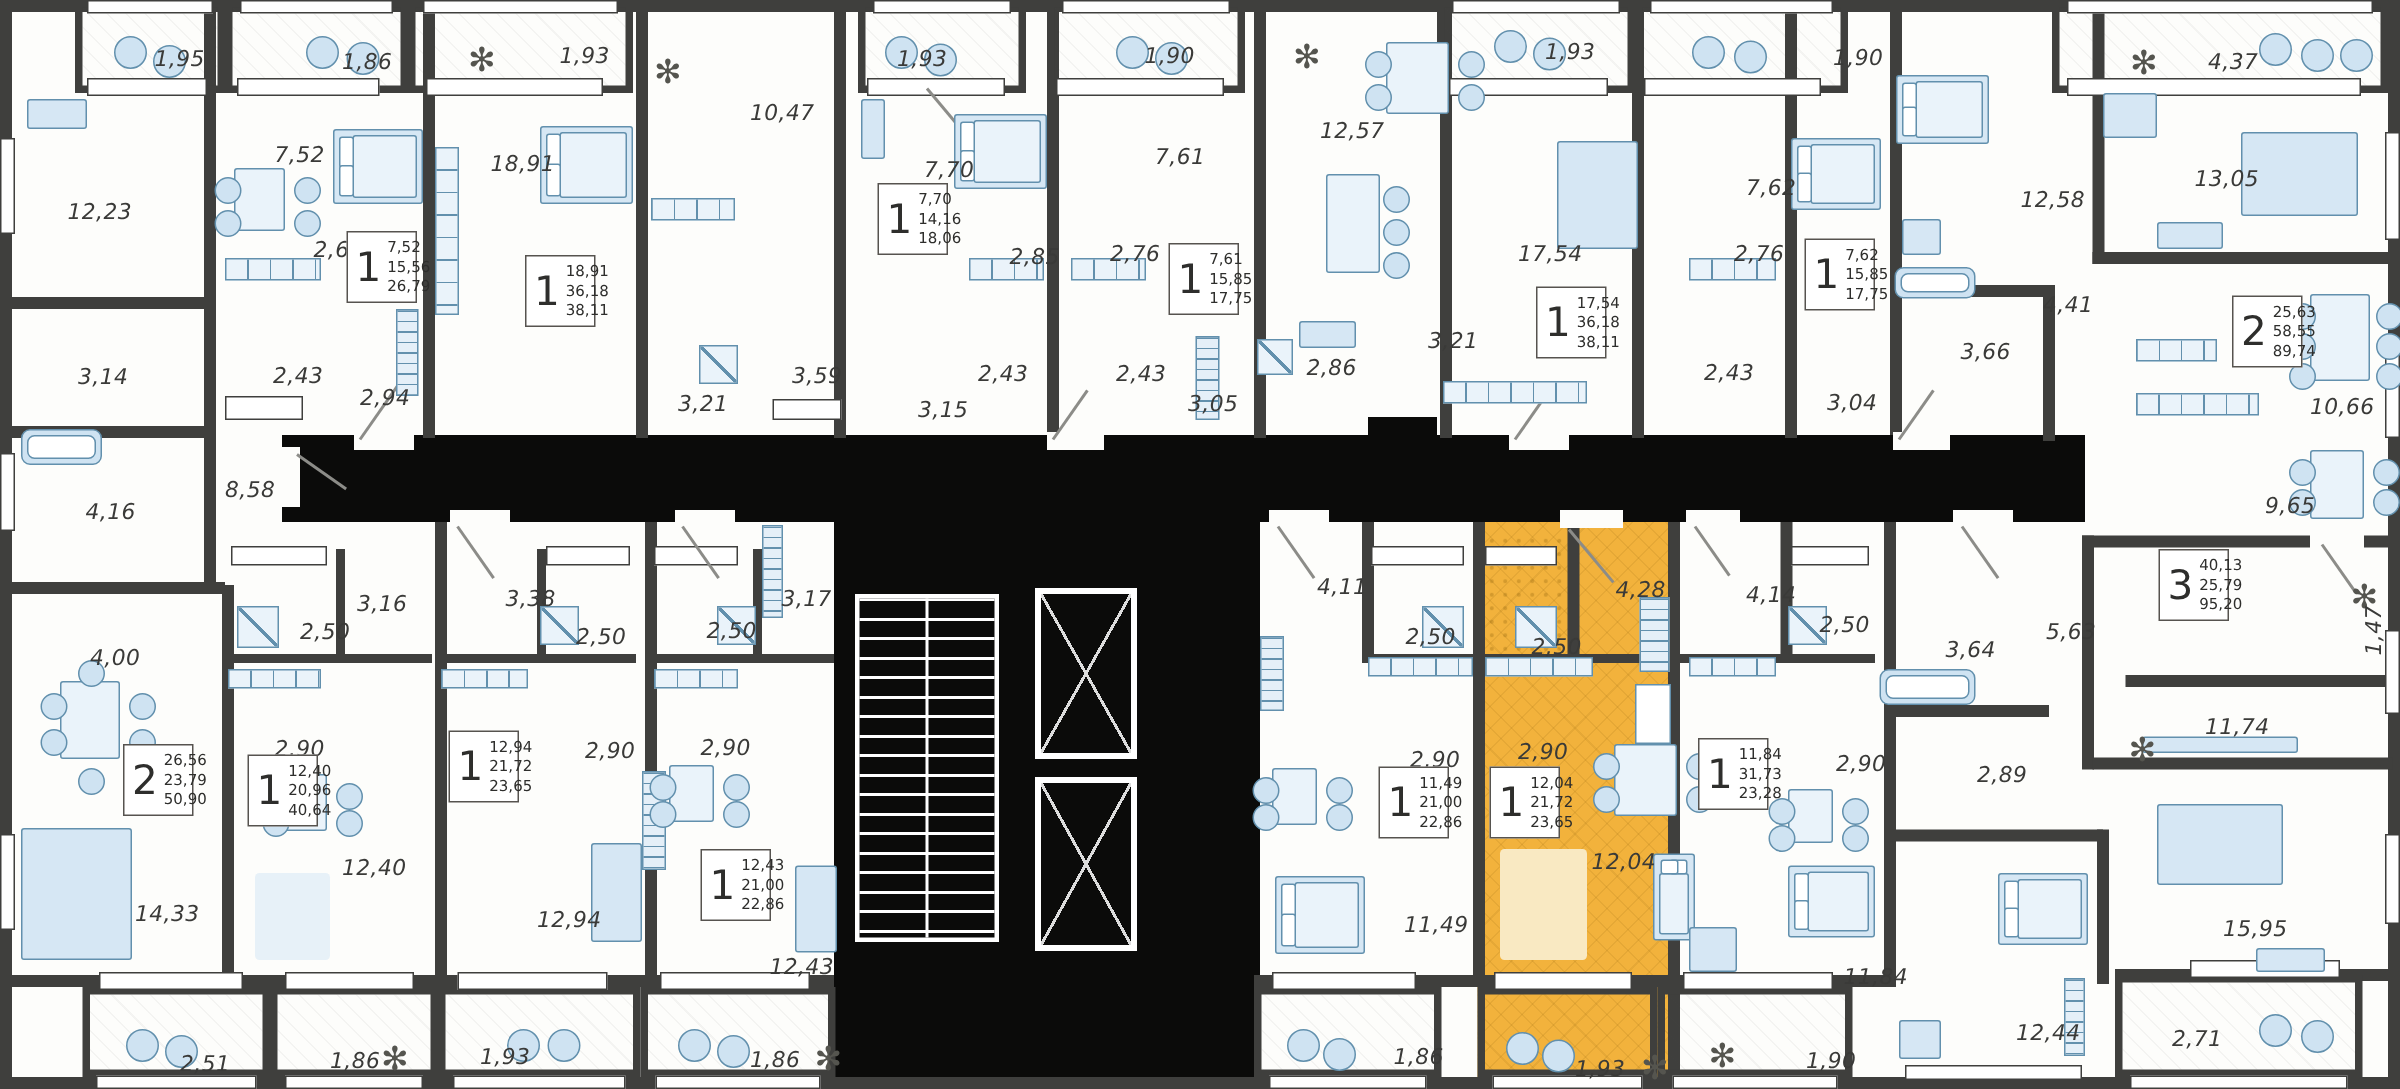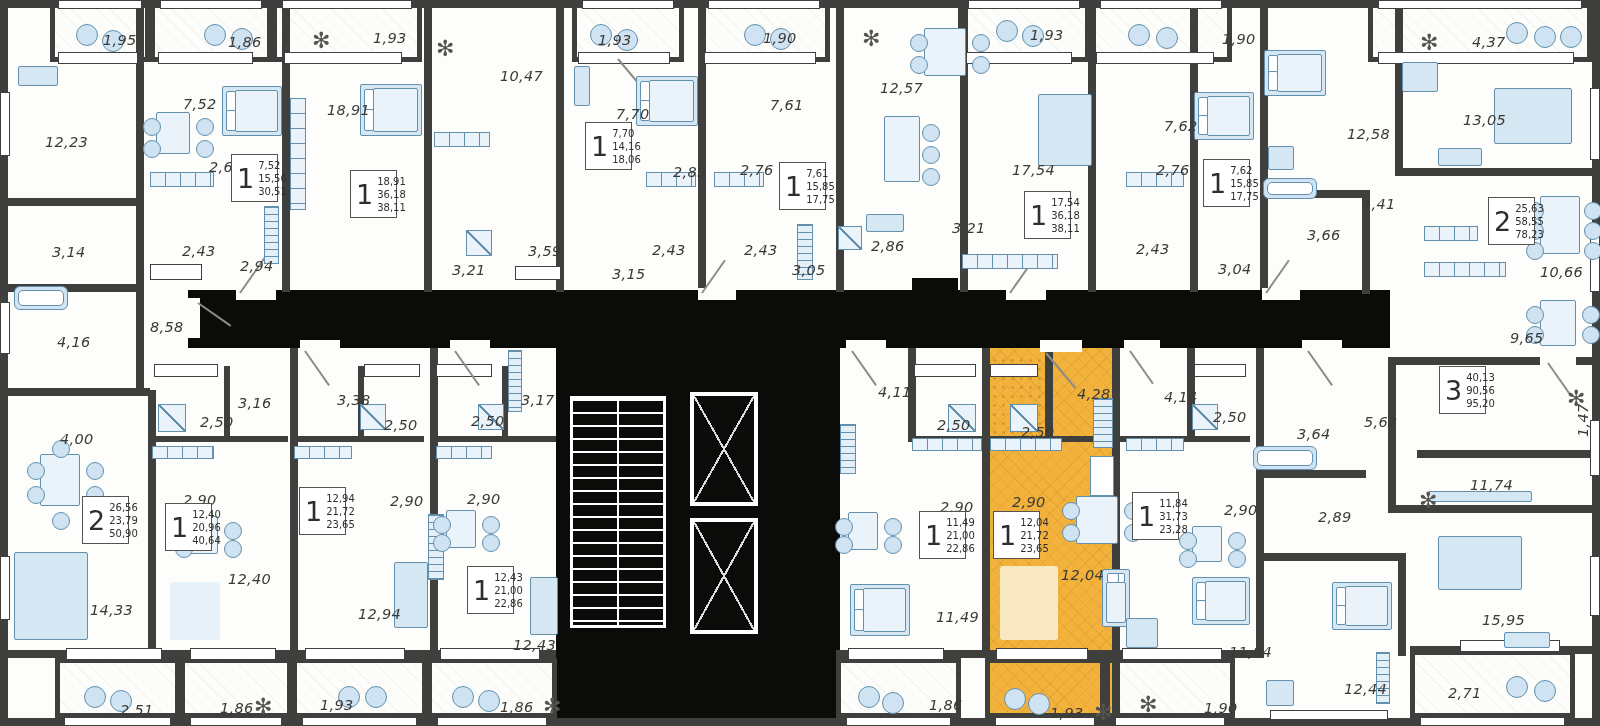--- a/index.html
+++ b/index.html
@@ -480,21 +480,21 @@
     <div class="abs lbl" style="left: 500px; top: 699px; width: 0px; height: 0px;">1,86</div>
     <div class="abs lbl" style="left: 929px; top: 697px; width: 0px; height: 0px;">1,86</div>
     <div class="abs lbl" style="left: 1050px; top: 705px; width: 0px; height: 0px;">1,93</div>
     <div class="abs lbl" style="left: 1204px; top: 700px; width: 0px; height: 0px;">1,90</div>
     <div class="abs lbl" style="left: 1448px; top: 685px; width: 0px; height: 0px;">2,71</div>
     <div class="abs badge" style="left: 231px; top: 154px; width: 47px; height: 48px;">
       <span class="num">1</span>
       <div class="vals">
         <div>7,52</div>
         <div>15,56</div>
-        <div>30,51</div>
+        <div>26,79</div>
       </div>
     </div>
     <div class="abs badge" style="left: 350px; top: 170px; width: 47px; height: 48px;">
       <span class="num">1</span>
       <div class="vals">
         <div>18,91</div>
         <div>36,18</div>
         <div>38,11</div>
       </div>
     </div>
@@ -528,21 +528,21 @@
         <div>7,62</div>
         <div>15,85</div>
         <div>17,75</div>
       </div>
     </div>
     <div class="abs badge" style="left: 1488px; top: 197px; width: 47px; height: 48px;">
       <span class="num">2</span>
       <div class="vals">
         <div>25,63</div>
         <div>58,55</div>
-        <div>78,23</div>
+        <div>89,74</div>
       </div>
     </div>
     <div class="abs badge" style="left: 82px; top: 496px; width: 47px; height: 48px;">
       <span class="num">2</span>
       <div class="vals">
         <div>26,56</div>
         <div>23,79</div>
         <div>50,90</div>
       </div>
     </div>
@@ -591,17 +591,17 @@
       <div class="vals">
         <div>11,84</div>
         <div>31,73</div>
         <div>23,28</div>
       </div>
     </div>
     <div class="abs badge" style="left: 1439px; top: 366px; width: 47px; height: 48px;">
       <span class="num">3</span>
       <div class="vals">
         <div>40,13</div>
-        <div>90,56</div>
+        <div>25,79</div>
         <div>95,20</div>
       </div>
     </div>
   </div>
 
 </body></html>

